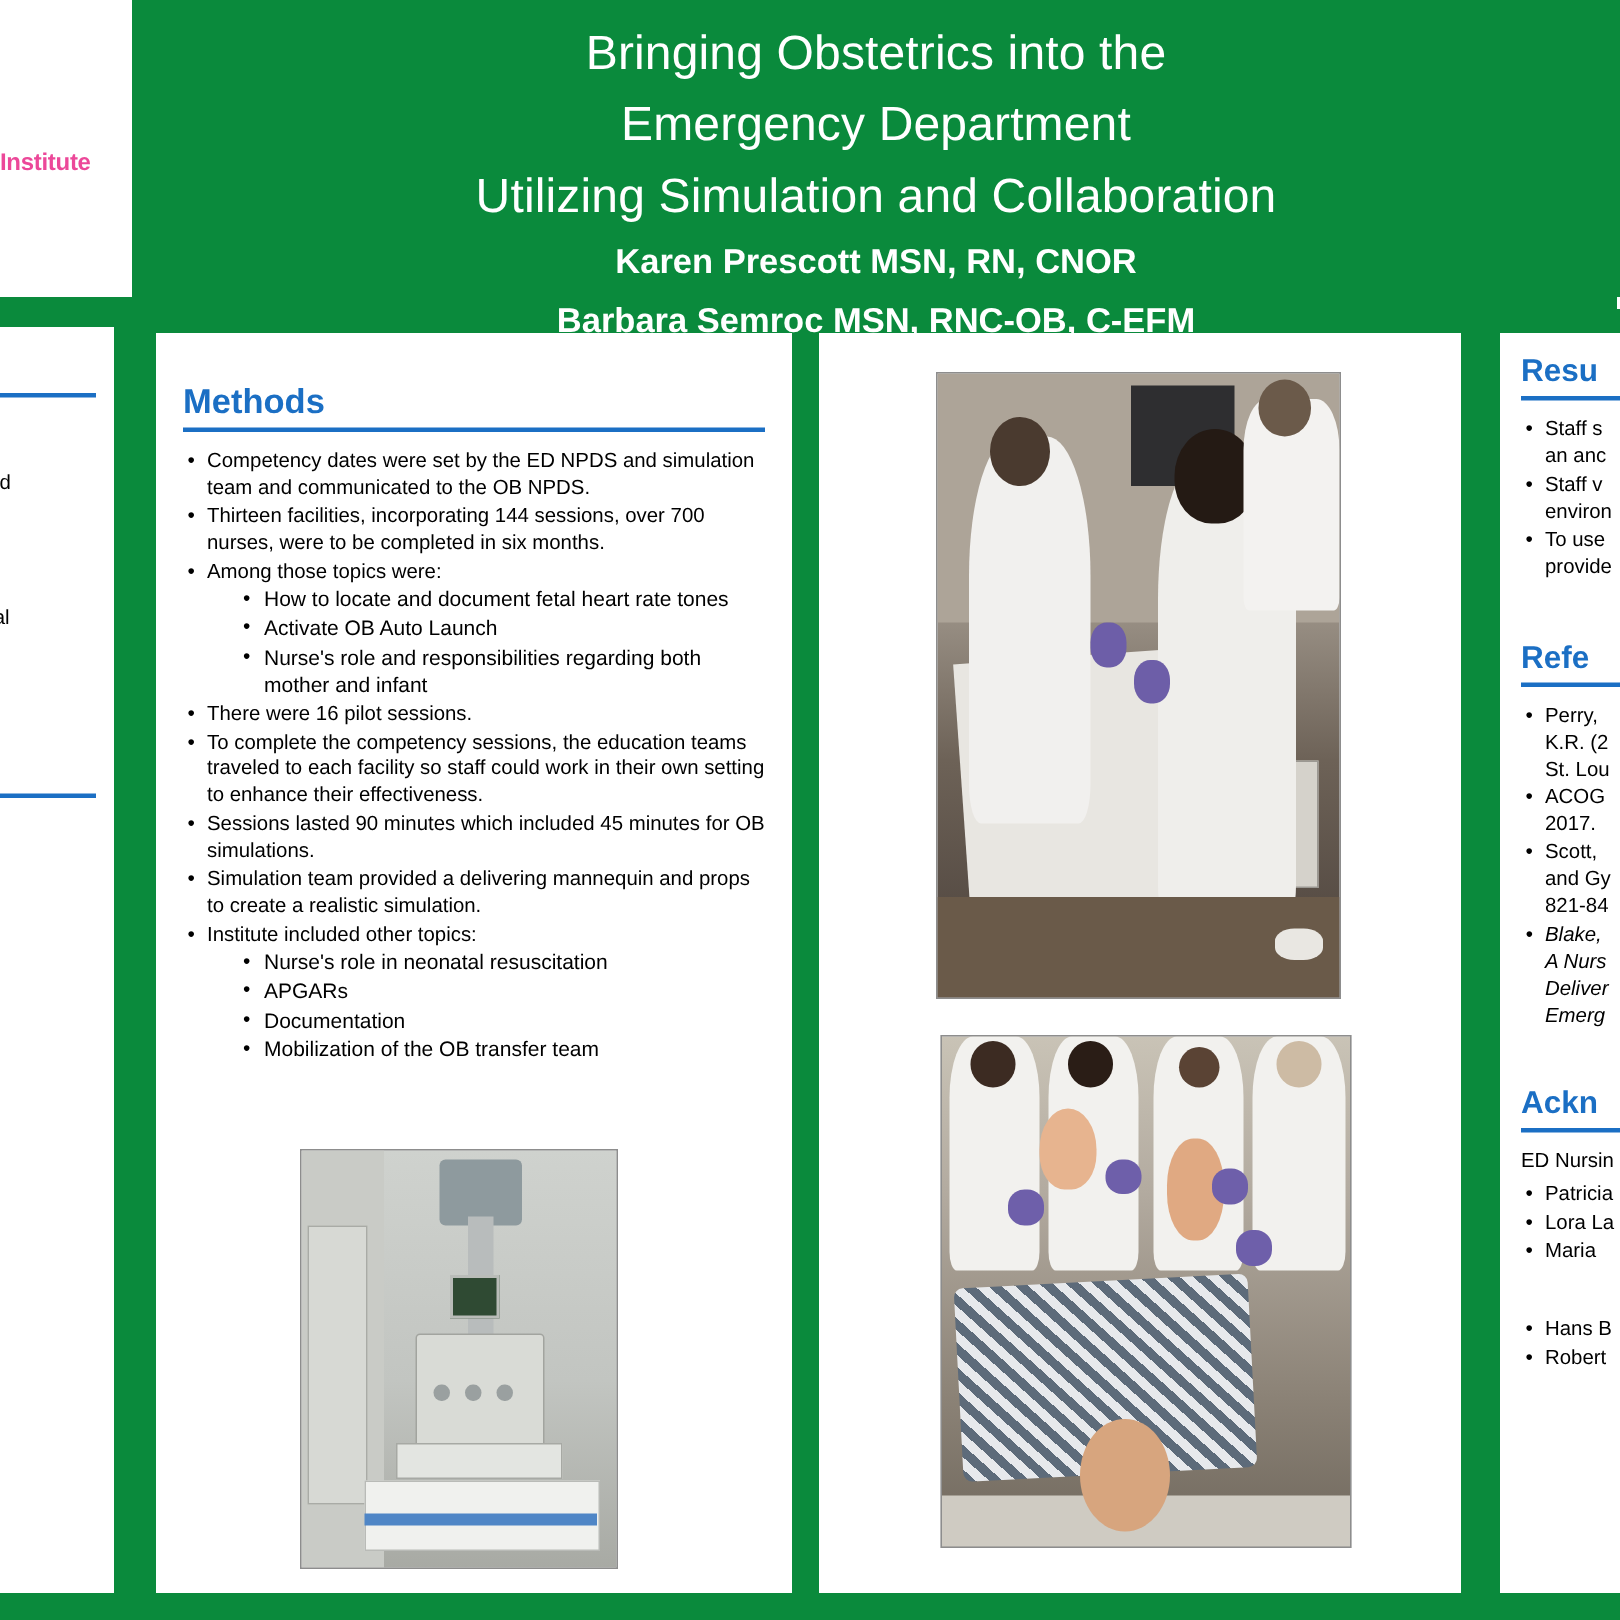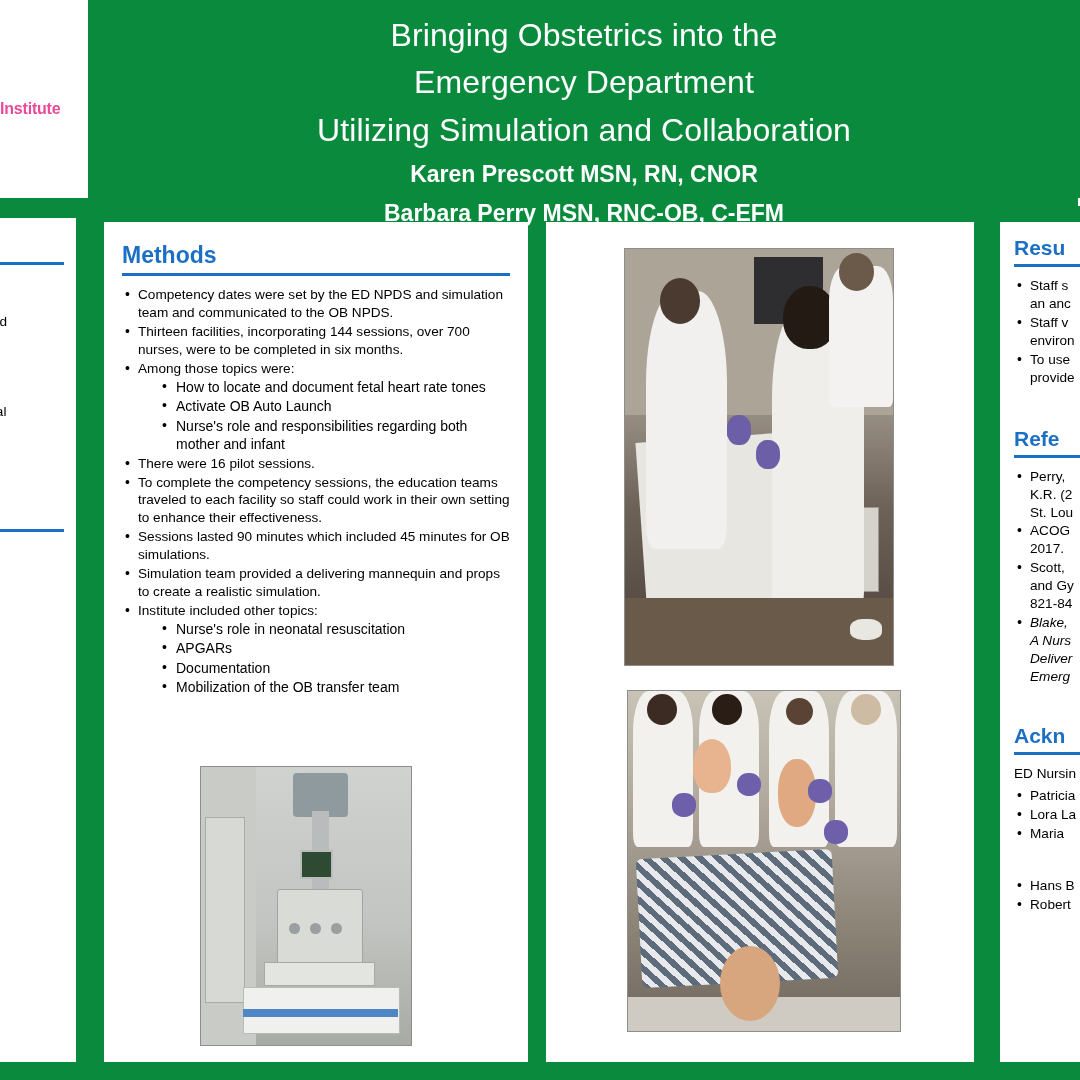--- a/index.html
+++ b/index.html
@@ -93,21 +93,21 @@
     top: 218px;
     width: 152px;
     height: 844px;
     padding: 14px 12px 0 12px;
   }
   .col-2 {
     left: 104px;
     top: 222px;
     width: 424px;
     height: 840px;
-    padding: 20px 18px 0 18px;
+    padding: 32px 18px 0 18px;
   }
   .col-3 {
     left: 546px;
     top: 222px;
     width: 428px;
     height: 840px;
     padding: 14px 14px 0 14px;
   }
   .col-4 {
     left: 1000px;
@@ -256,21 +256,21 @@
 </head>
 <body>
 
 <div class="poster">
 
   <div class="header-band">
     <div class="title-line">Bringing Obstetrics into the</div>
     <div class="title-line">Emergency Department</div>
     <div class="title-line">Utilizing Simulation and Collaboration</div>
     <div class="author-line">Karen Prescott MSN, RN, CNOR</div>
-    <div class="author-line">Barbara Perry MSN, RNC-OB, C-EFM</div>
+    <div class="author-line">Barbara Semroc MSN, RNC-OB, C-EFM</div>
   </div>
 
   <div class="logo-strip">
     <div class="logo-text">Institute</div>
   </div>
   <div class="top-white-right"></div>
 
   <div class="col col-1">
     <div class="section-head blank">&nbsp;</div>
     <ul class="bullets">

